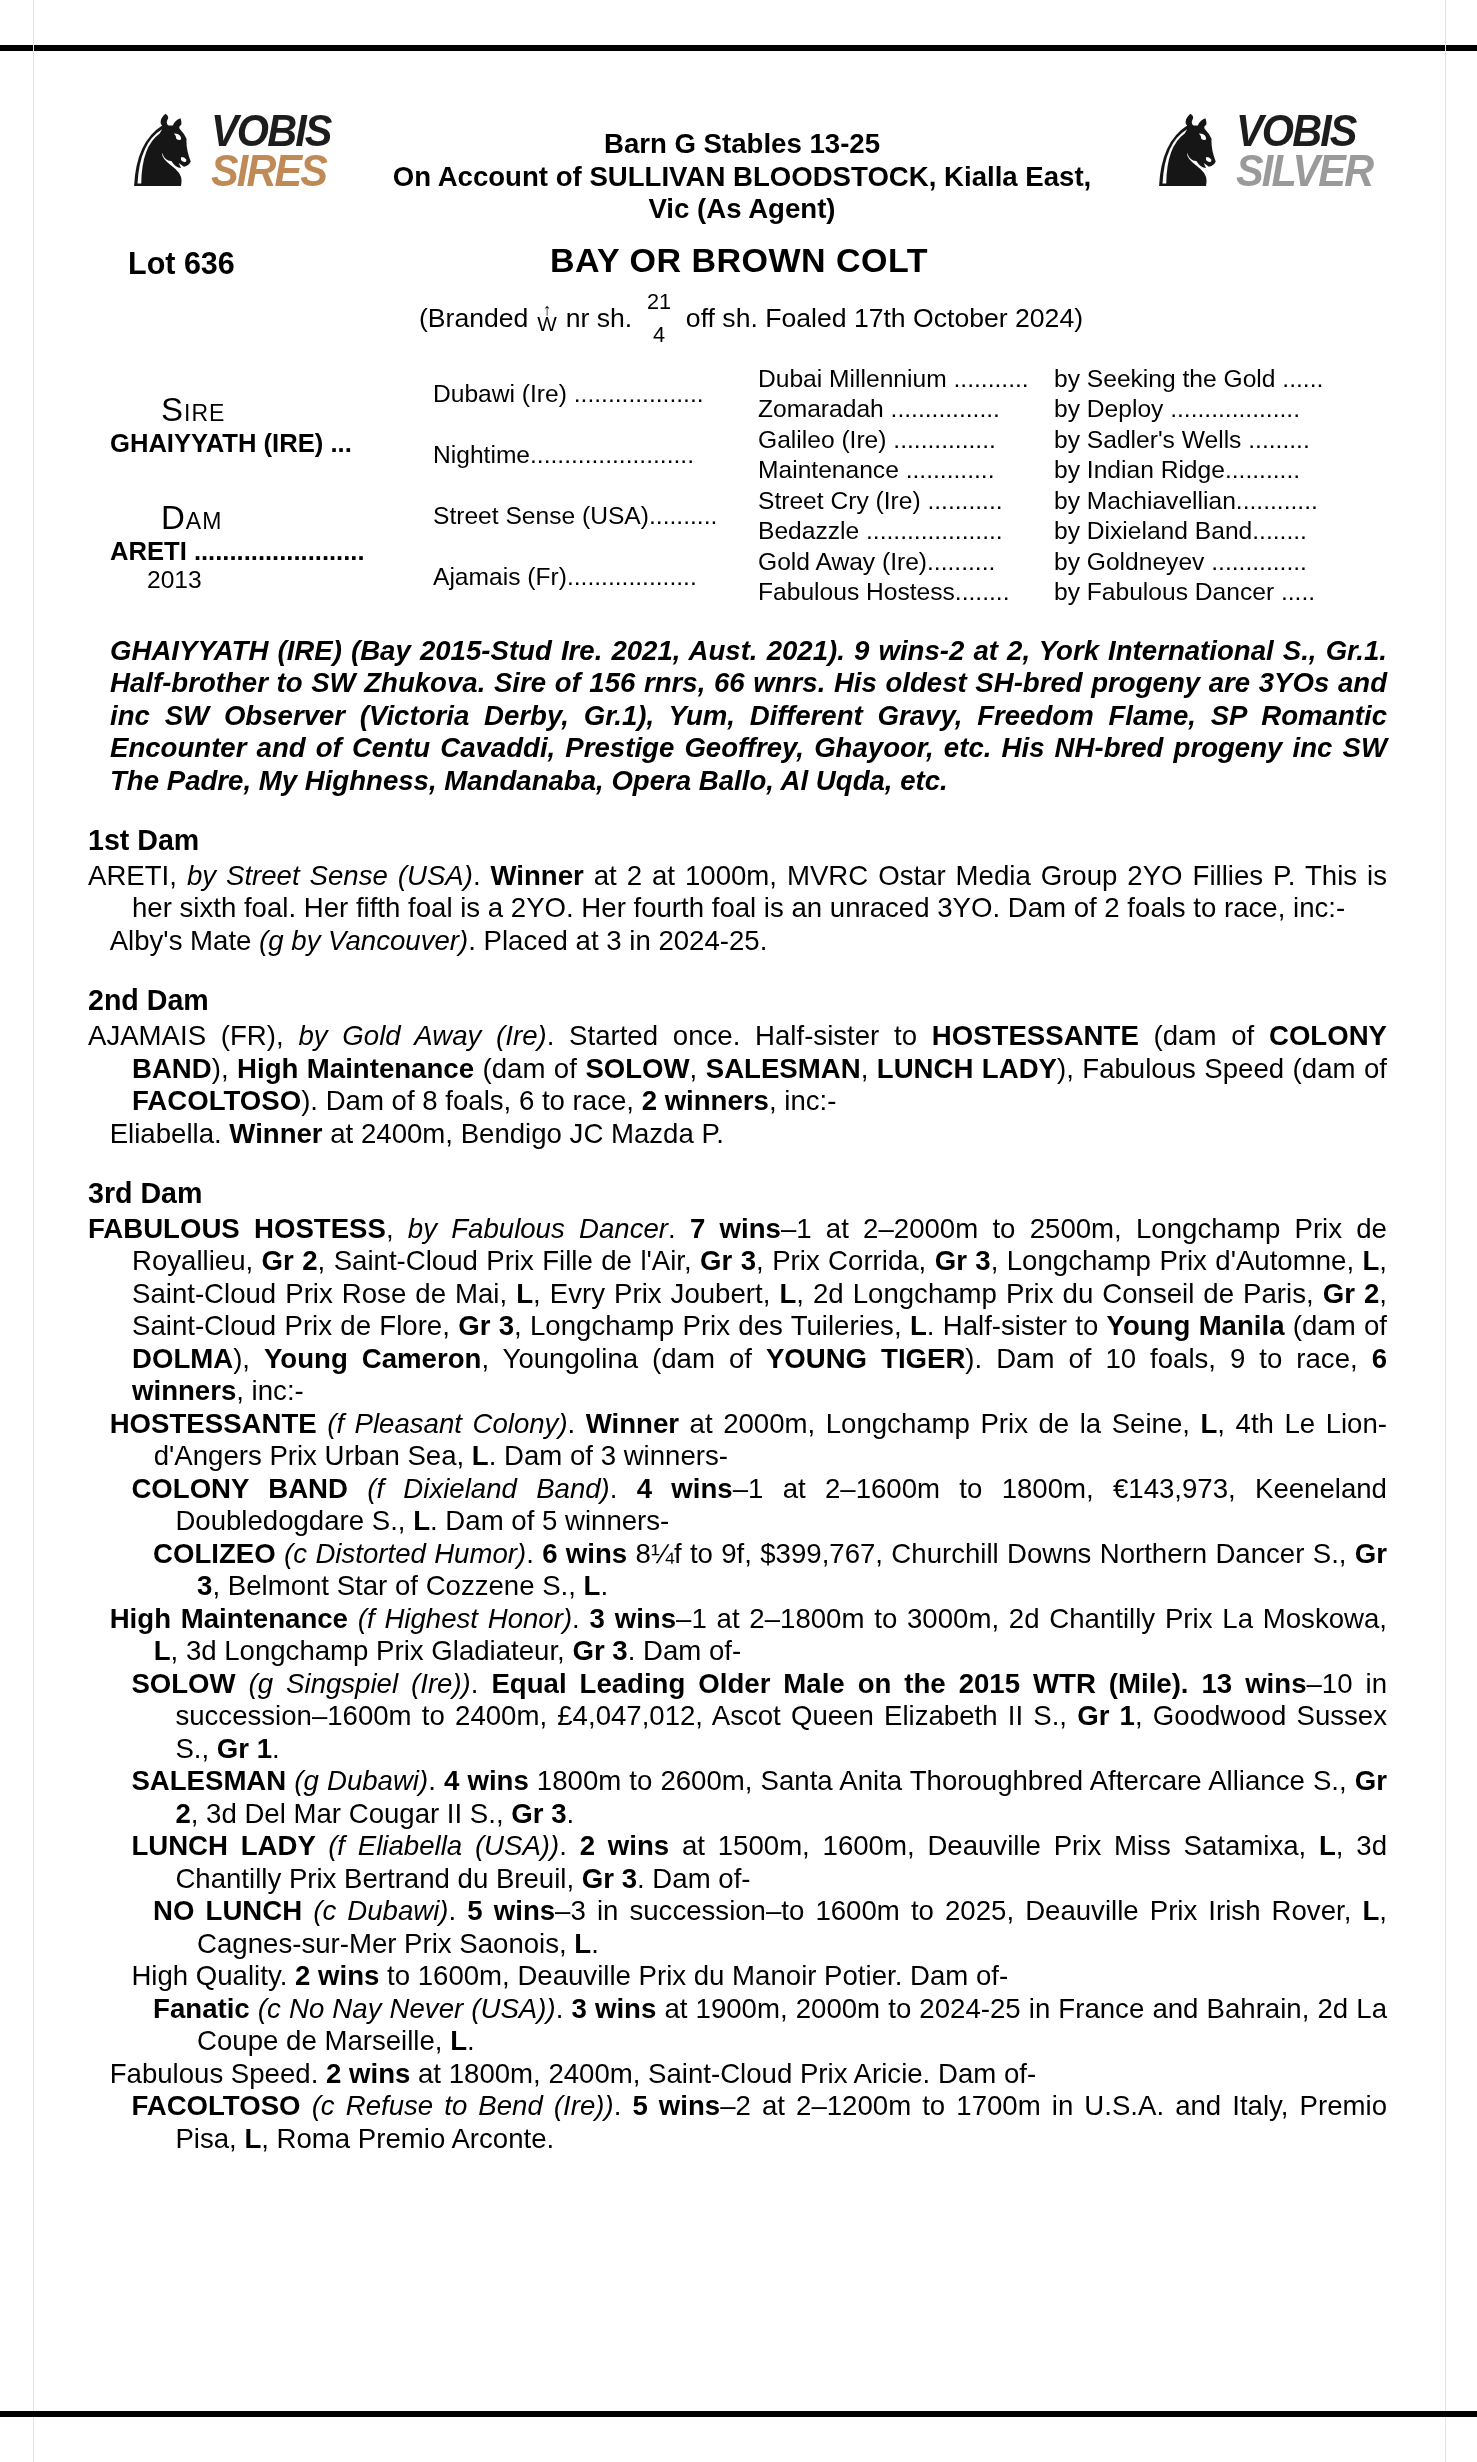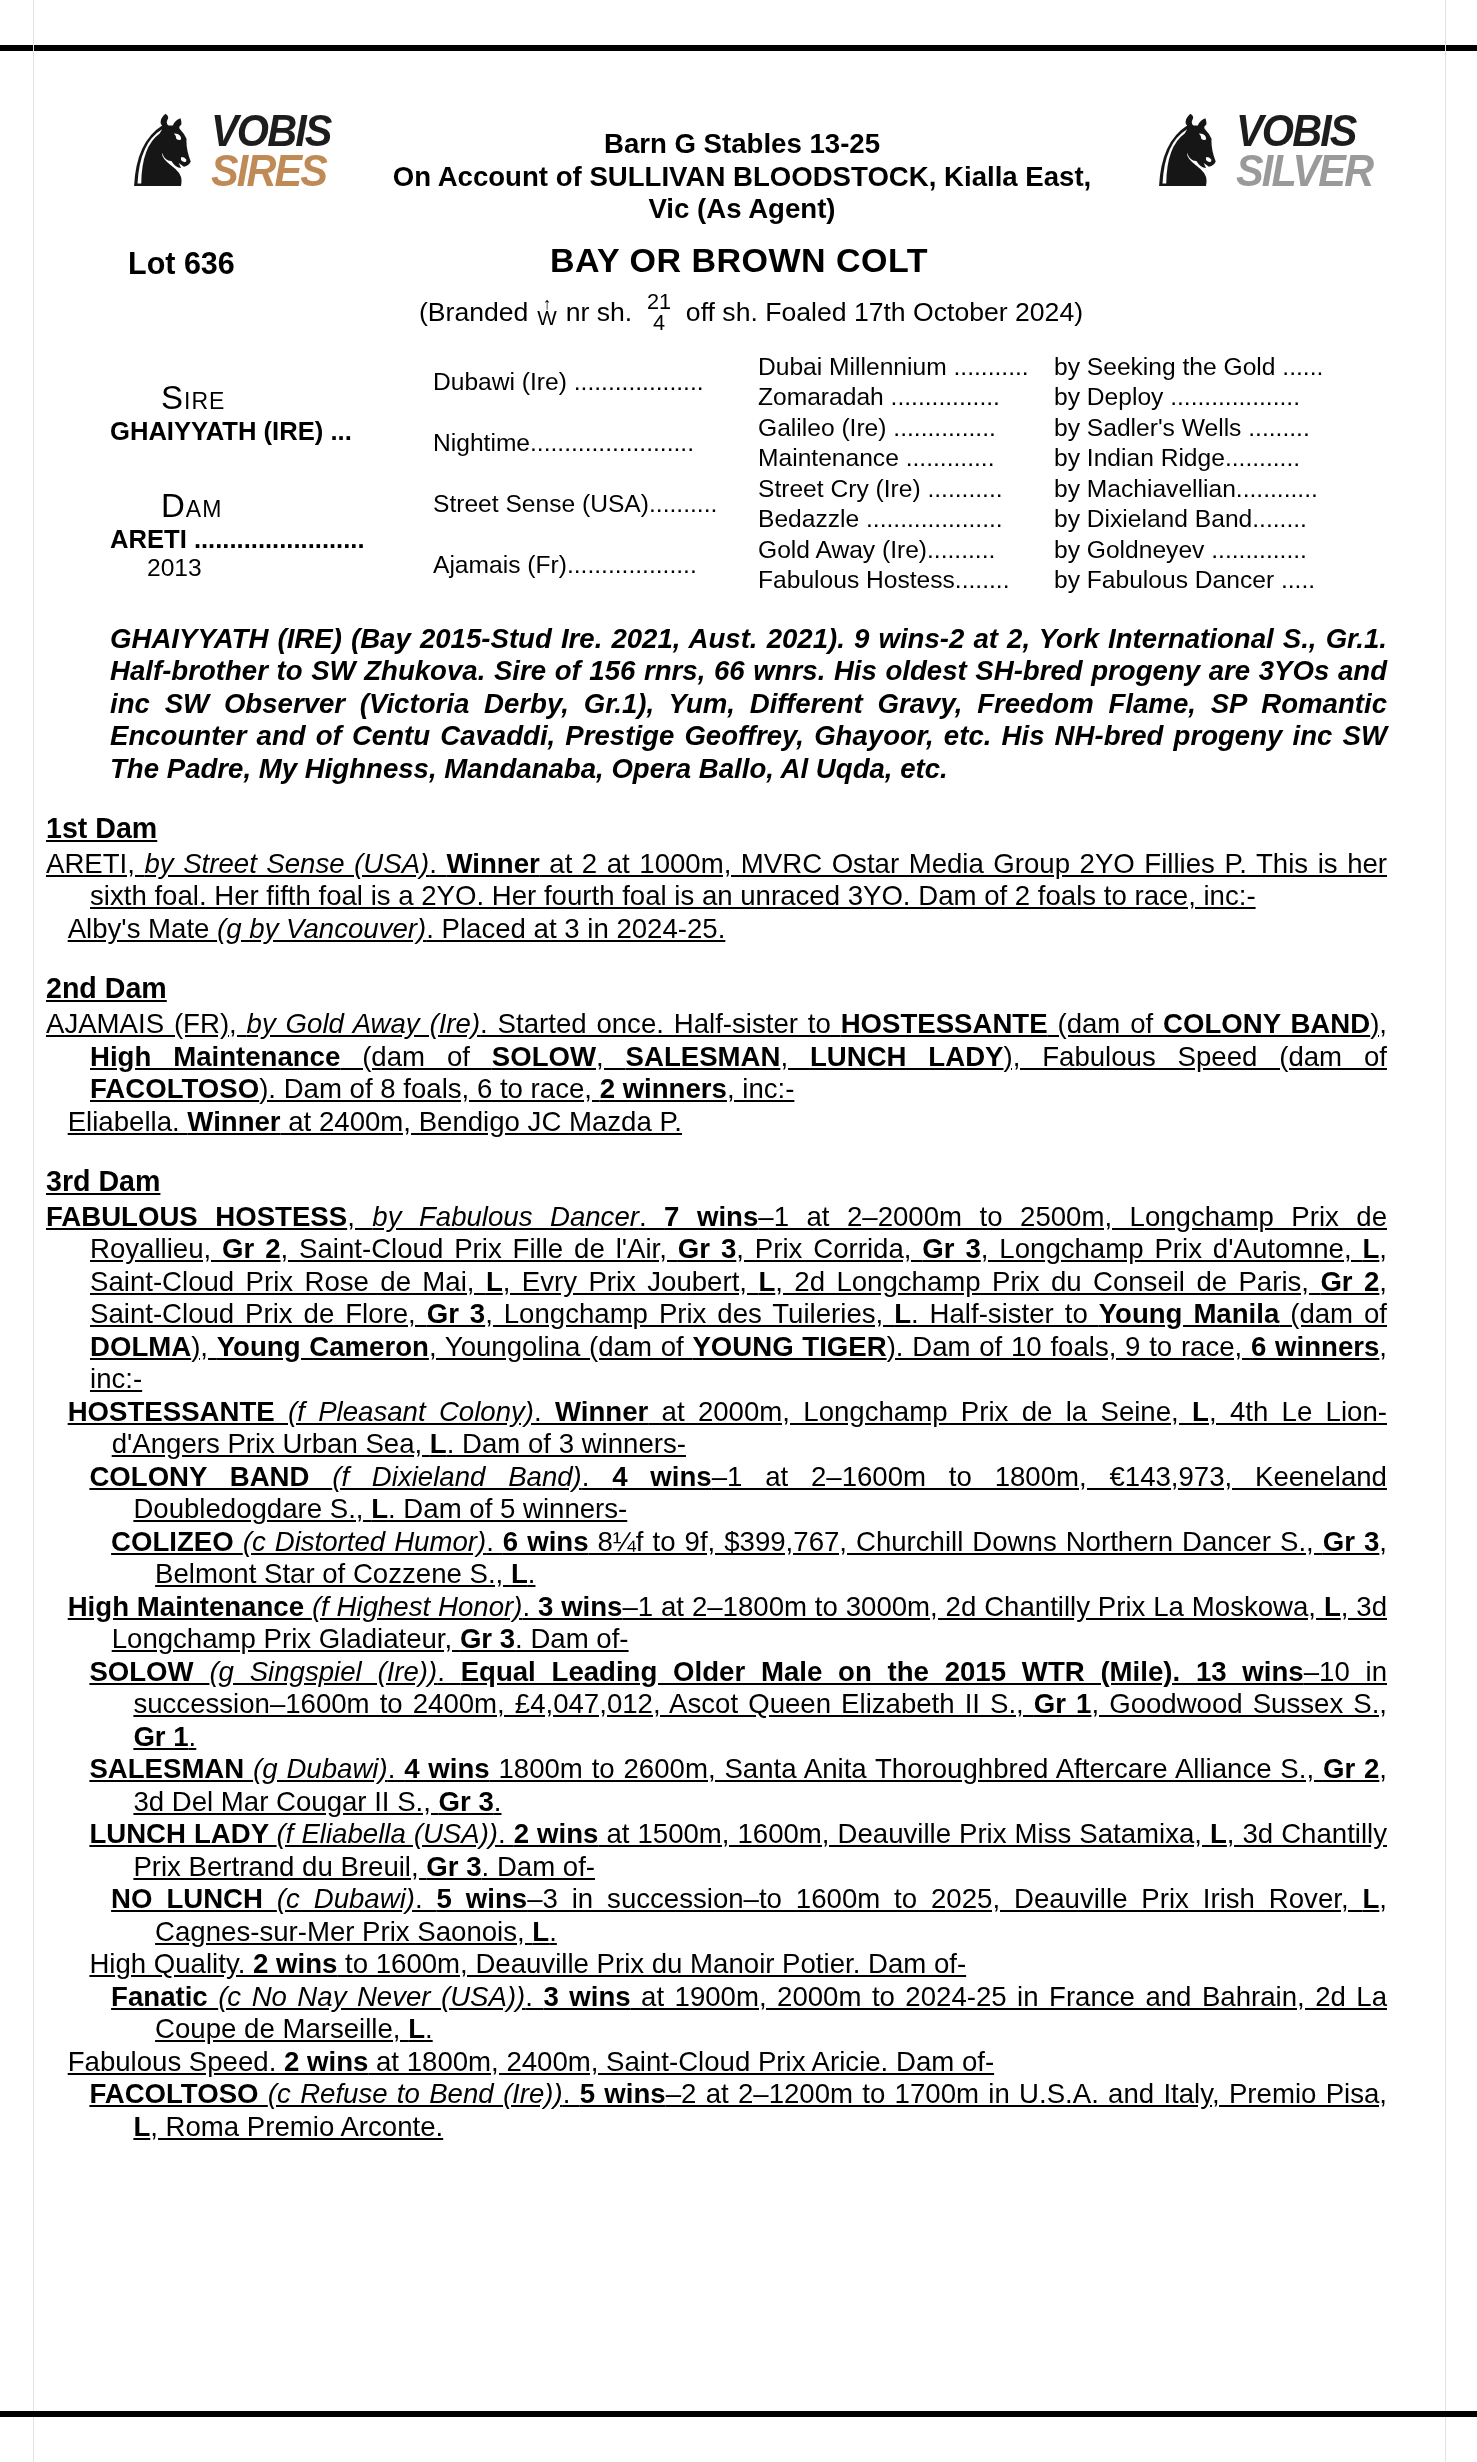--- a/index.html
+++ b/index.html
@@ -27,40 +27,40 @@
   .title-row{position:relative;text-align:center;margin-top:15.8px;height:43px;}
   .lot{position:absolute;left:128px;top:4.9px;font-size:30.5px;font-weight:bold;}
   .colt-title{font-size:34px;font-weight:bold;letter-spacing:0.5px;}
 
   .branded-line{display:flex;justify-content:center;align-items:center;gap:8.9px;
                 font-size:26.6px;margin-top:7.9px;padding-left:24px;}
   .bmark{display:inline-flex;flex-direction:column;align-items:center;line-height:1;}
   .bmark .arr{font-size:16.7px;line-height:0.7;}
   .bmark .w{font-size:20.7px;line-height:0.9;}
   .frac{display:inline-flex;flex-direction:column;align-items:center;font-size:21.7px;
-        line-height:20.7px;margin:0 5.9px;}
+        line-height:20.7px;margin:0 5.9px;gap:12px;}
 
   
   .ped{display:flex;margin:17.7px 91px 0 110px;font-size:24.6px;}
   .ped .c1{flex:0 0 323px;display:flex;flex-direction:column;}
   .ped .blk{height:122px;display:flex;flex-direction:column;justify-content:center;}
   .ped .lbl{font-variant:small-caps;letter-spacing:1px;font-size:33px;padding-left:51px;}
   .ped .nm{font-weight:bold;font-size:25.6px;white-space:nowrap;overflow:hidden;}
   .ped .yr{padding-left:37px;}
   .ped .c2{flex:0 0 325px;display:flex;flex-direction:column;}
   .g2cell{height:61px;display:flex;align-items:center;white-space:nowrap;overflow:hidden;}
   .ped .c34{flex:1;display:flex;flex-direction:column;}
   .g3row{height:30.5px;display:flex;align-items:center;}
   .g3name{flex:0 0 296px;white-space:nowrap;overflow:hidden;}
   .g3by{flex:1;white-space:nowrap;overflow:hidden;}
 
   
   .sire-note{margin:27.6px 91px 0 110px;font-size:27.6px;line-height:32.5px;
              font-weight:bold;font-style:italic;text-align:justify;}
-  #dams{margin:0 91px 0 46px;text-decoration:underline;}
+  #dams{margin:0 91px 0 88px;}
   .dam-head{font-size:28.6px;font-weight:bold;margin:26.6px 0 3px 0;}
   .para{font-size:27.6px;line-height:32.5px;text-align:justify;margin:0;
         padding-left:calc(44px + var(--lvl)*21.7px);text-indent:-44px;}
   .sb{font-weight:bold;}
   .si{font-style:italic;}
   .sbi{font-weight:bold;font-style:italic;}
 </style>
 </head>
 <body>
 

